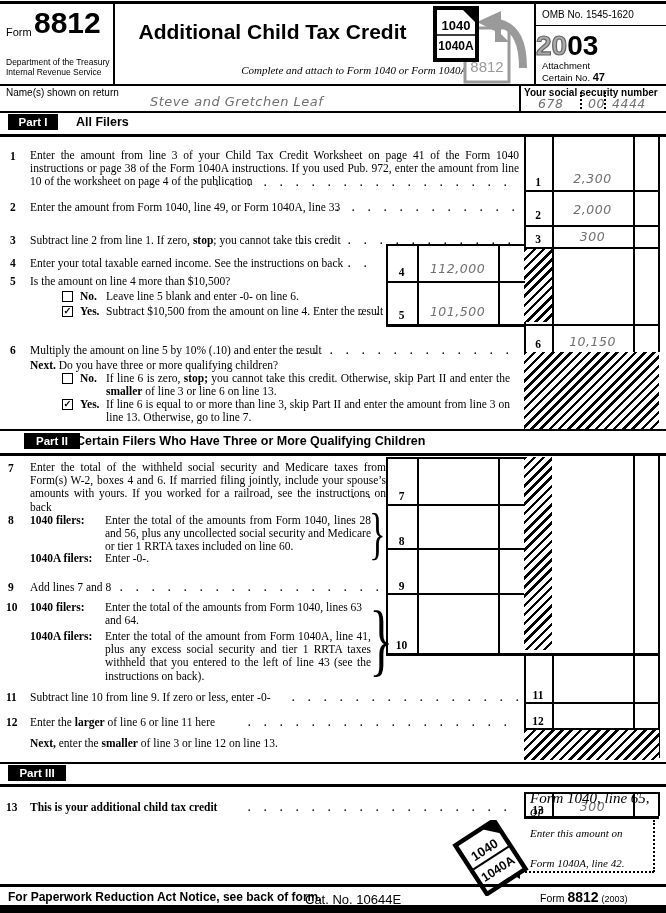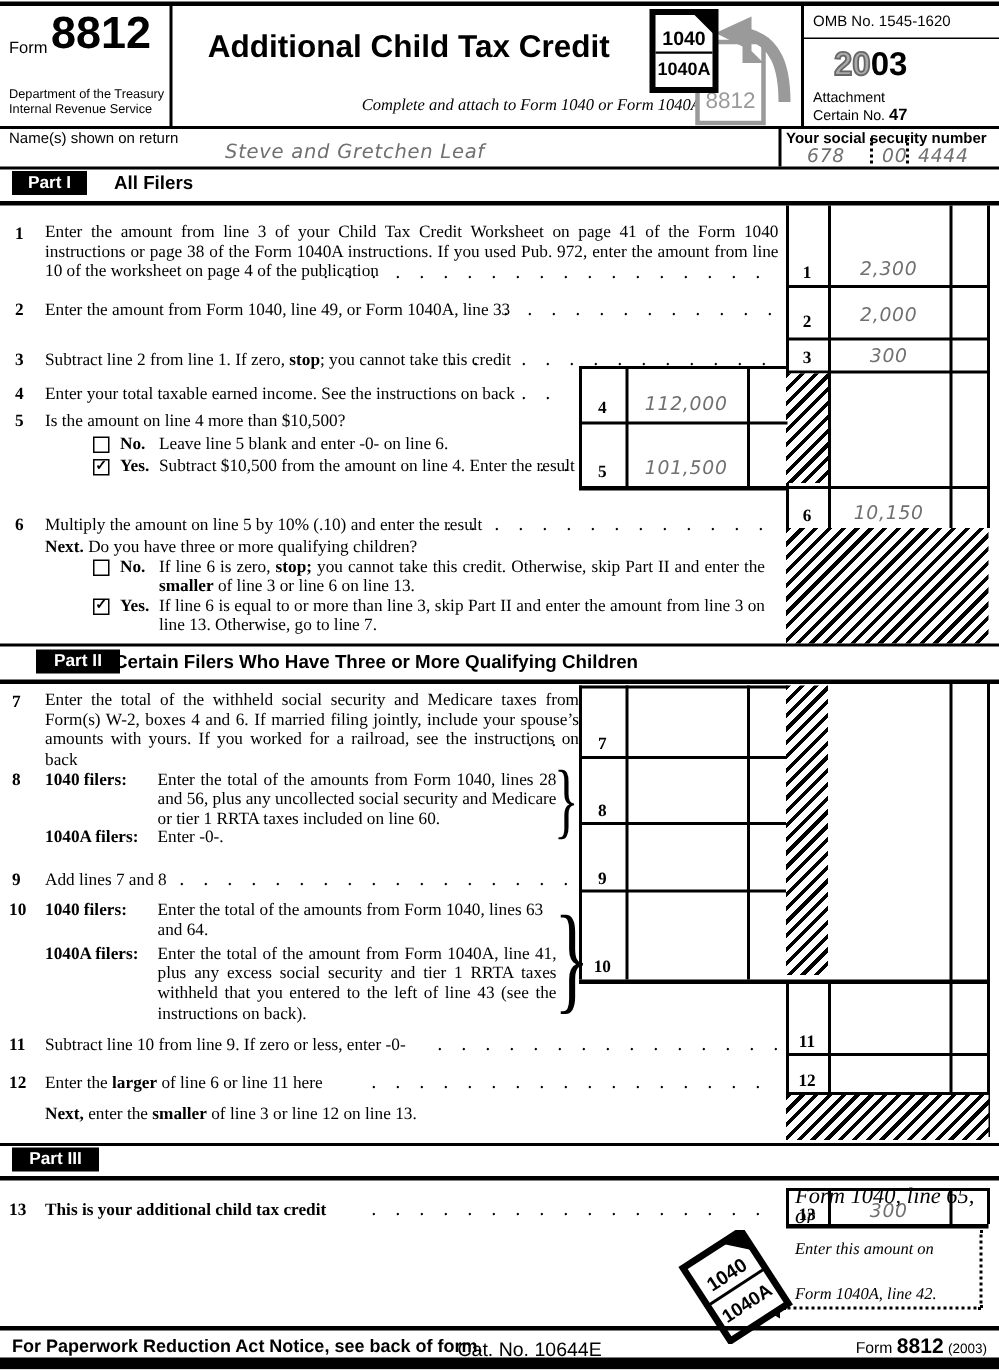--- a/index.html
+++ b/index.html
@@ -51,21 +51,21 @@
     <rect x="10" y="2" width="42" height="52" fill="#fff" stroke="#000" stroke-width="4"></rect>
     <polygon points="36,2 52,2 52,18" fill="#000"></polygon>
     <line x1="12" y1="29" x2="50" y2="29" stroke="#000" stroke-width="1.5"></line>
     <text x="31" y="24" text-anchor="middle" font-family="Liberation Sans,sans-serif" font-weight="bold" font-size="13">1040</text>
     <text x="31" y="44" text-anchor="middle" font-family="Liberation Sans,sans-serif" font-weight="bold" font-size="12">1040A</text>
   </svg>
 
   <div class="vl" style="left:534px;top:4px;width:1.5px;height:80px"></div>
   <div class="ts" style="left:542px;top:9px;font-size:10px">OMB No. 1545-1620</div>
   <div class="hl" style="left:534px;top:25px;width:132px;height:1px"></div>
-  <div class="ts b" style="left:556px;top:30px;font-size:22px">
+  <div class="ts b" style="left:536px;top:30px;font-size:28px">
     <span style="color:#aaa;-webkit-text-stroke:1.2px #666">20</span><span>03</span>
   </div>
   <div class="ts" style="left:542px;top:60px;font-size:9.5px">Attachment</div>
   <div class="ts" style="left:542px;top:71px;font-size:9.5px">
     <span>Certain No.</span>
     <span class="b" style="font-size:11px">47</span>
   </div>
   <div class="hl" style="left:0;top:84px;width:666px;height:2px"></div>
 
   <div class="ts" style="left:6px;top:87px;font-size:10px">Name(s) shown on return</div>
@@ -244,20 +244,20 @@
       <polygon points="50,8 66,8 66,24" fill="#000"></polygon>
       <line x1="22" y1="38" x2="64" y2="38" stroke="#000" stroke-width="2"></line>
       <text x="42" y="32" text-anchor="middle" font-family="Liberation Sans,sans-serif" font-weight="bold" font-size="13">1040</text>
       <text x="43" y="55" text-anchor="middle" font-family="Liberation Sans,sans-serif" font-weight="bold" font-size="12.5">1040A</text>
     </g>
   </svg>
 
   <div class="hl" style="left:0;top:884px;width:666px;height:2.5px"></div>
   <div class="ts b" style="left:8px;top:890px;font-size:12px">For Paperwork Reduction Act Notice, see back of form.</div>
   <div class="ts" style="left:305px;top:892px;font-size:13px">Cat. No. 10644E</div>
-  <div class="ts" style="left:540px;top:889px;width:118px;text-align:right;font-size:10.5px">
+  <div class="ts" style="left:540px;top:889px;width:118px;font-size:10.5px">
     <span>Form</span>
     <span class="b" style="font-size:14px">8812</span>
     <span style="font-size:9px">(2003)</span>
   </div>
   <div class="hl" style="left:0;top:905px;width:666px;height:8px"></div>
 
 </div>
 
 </body></html>

